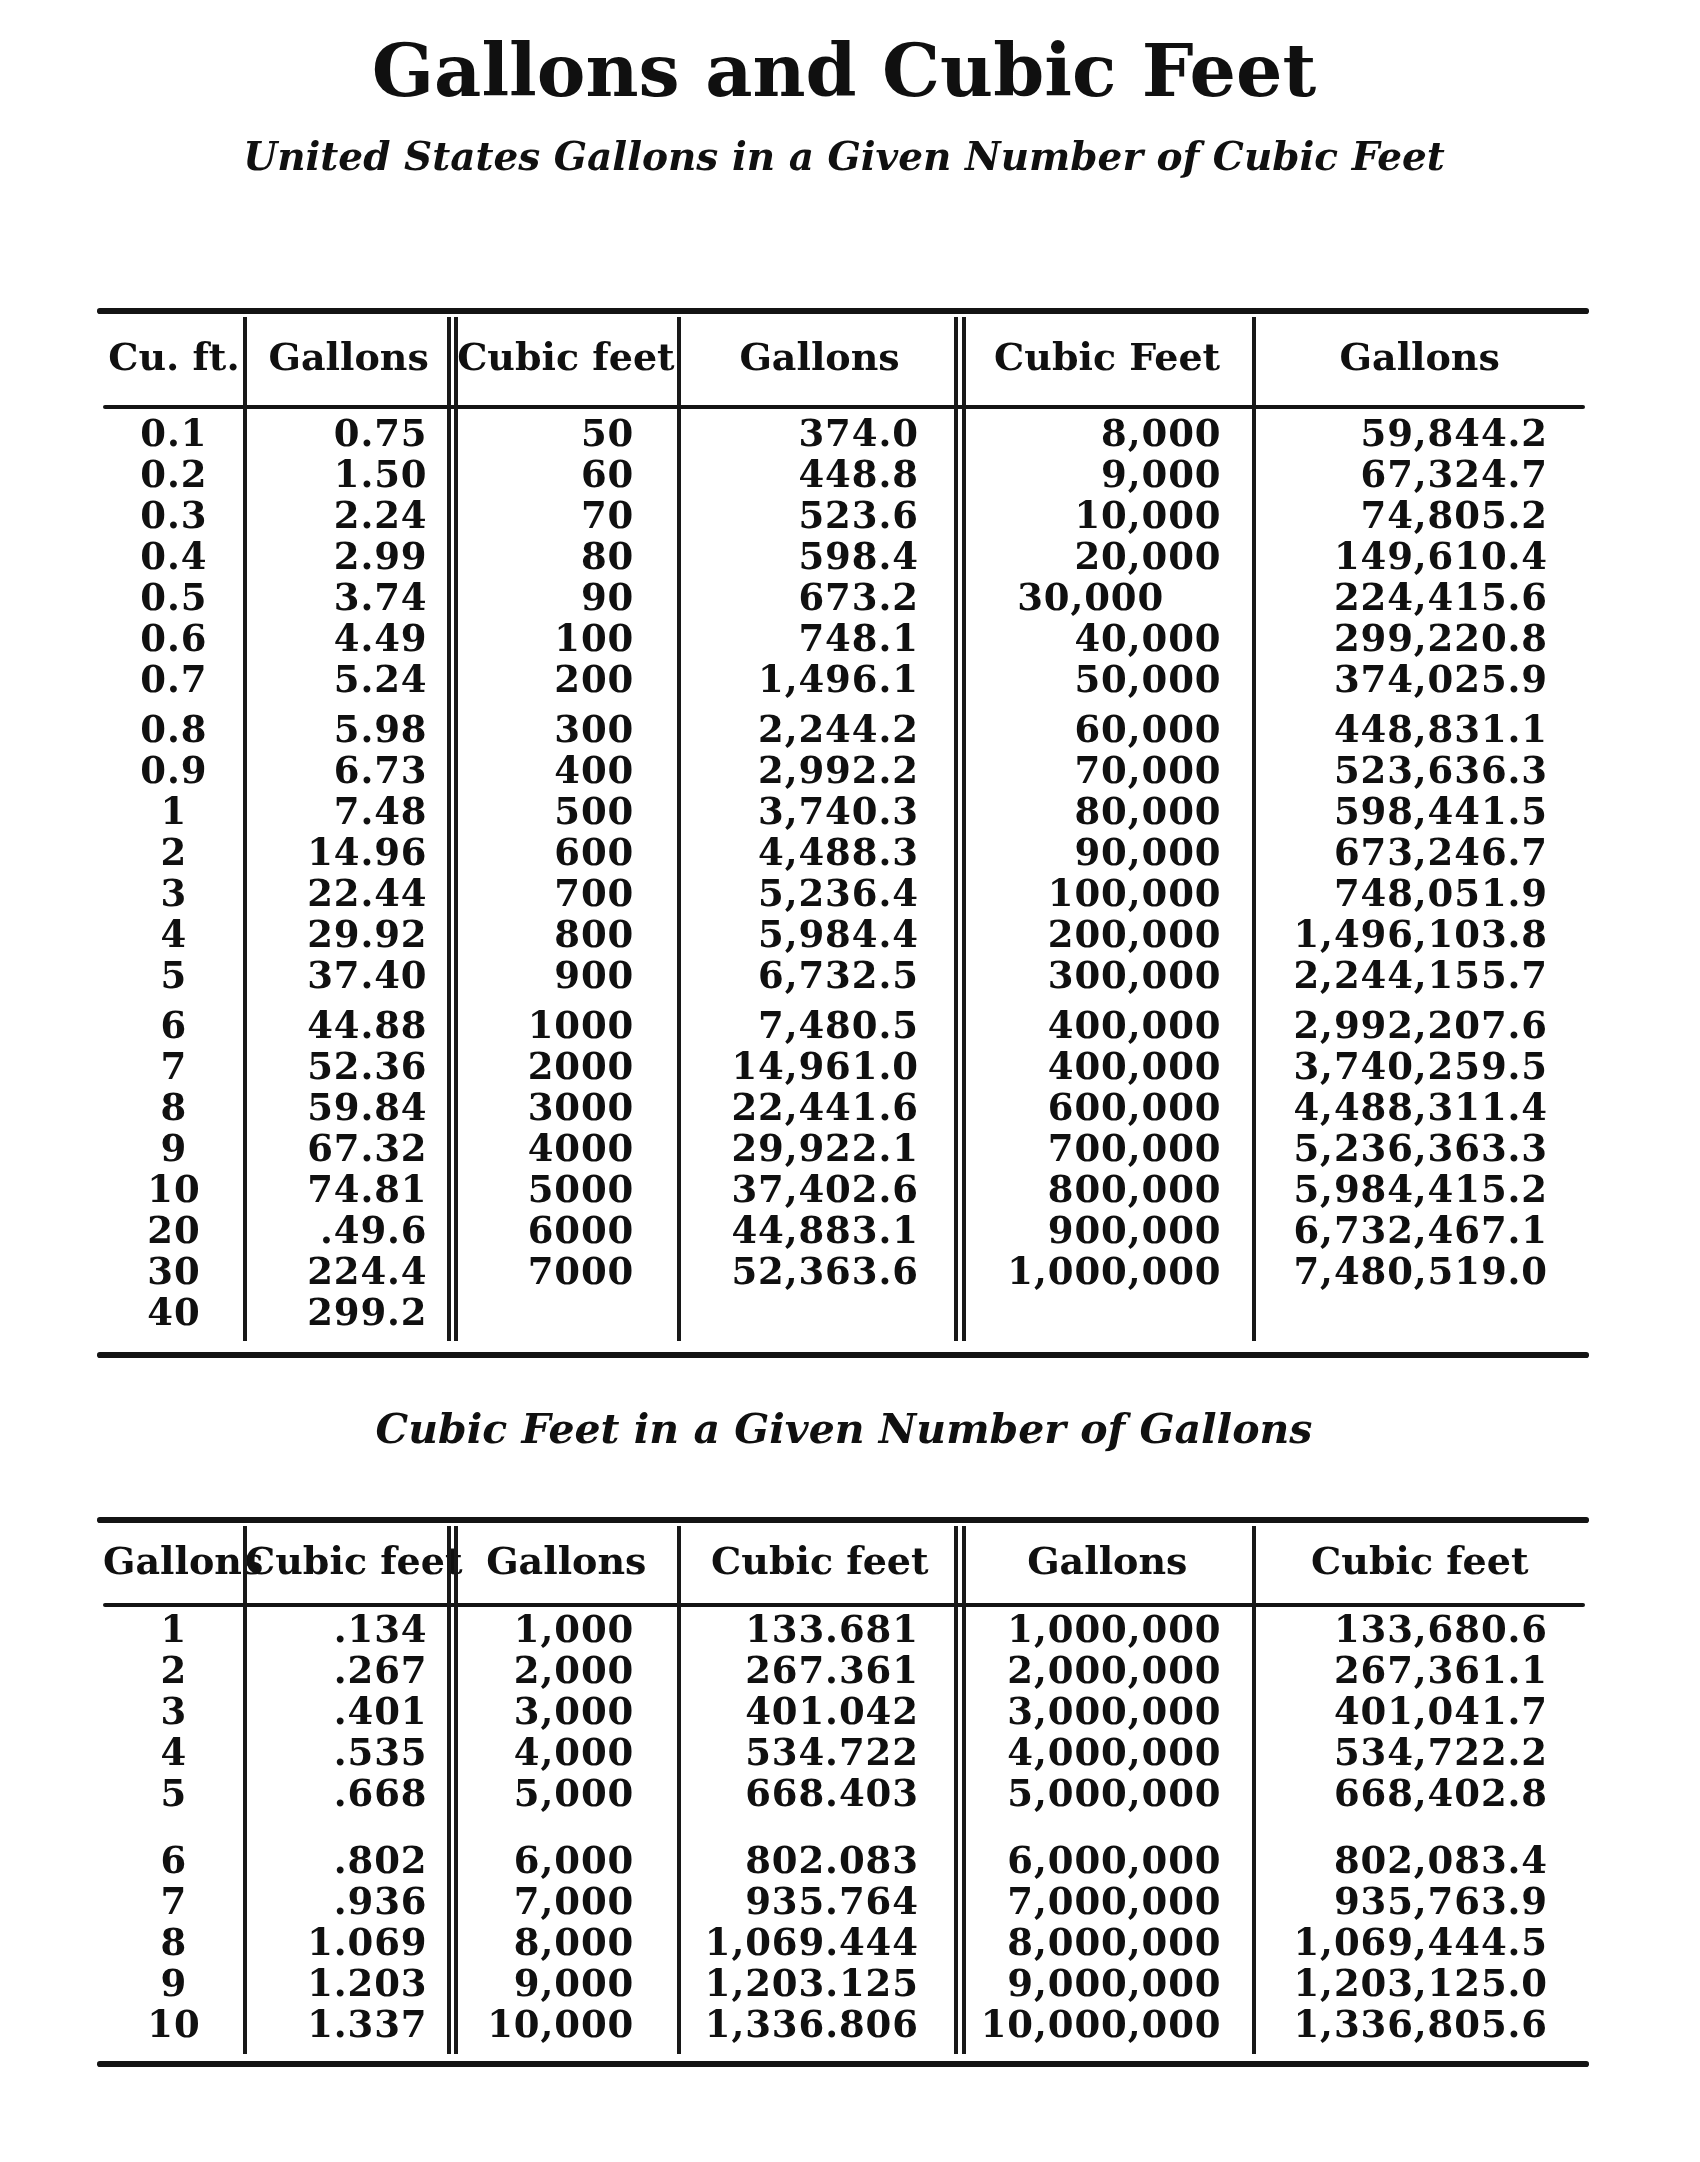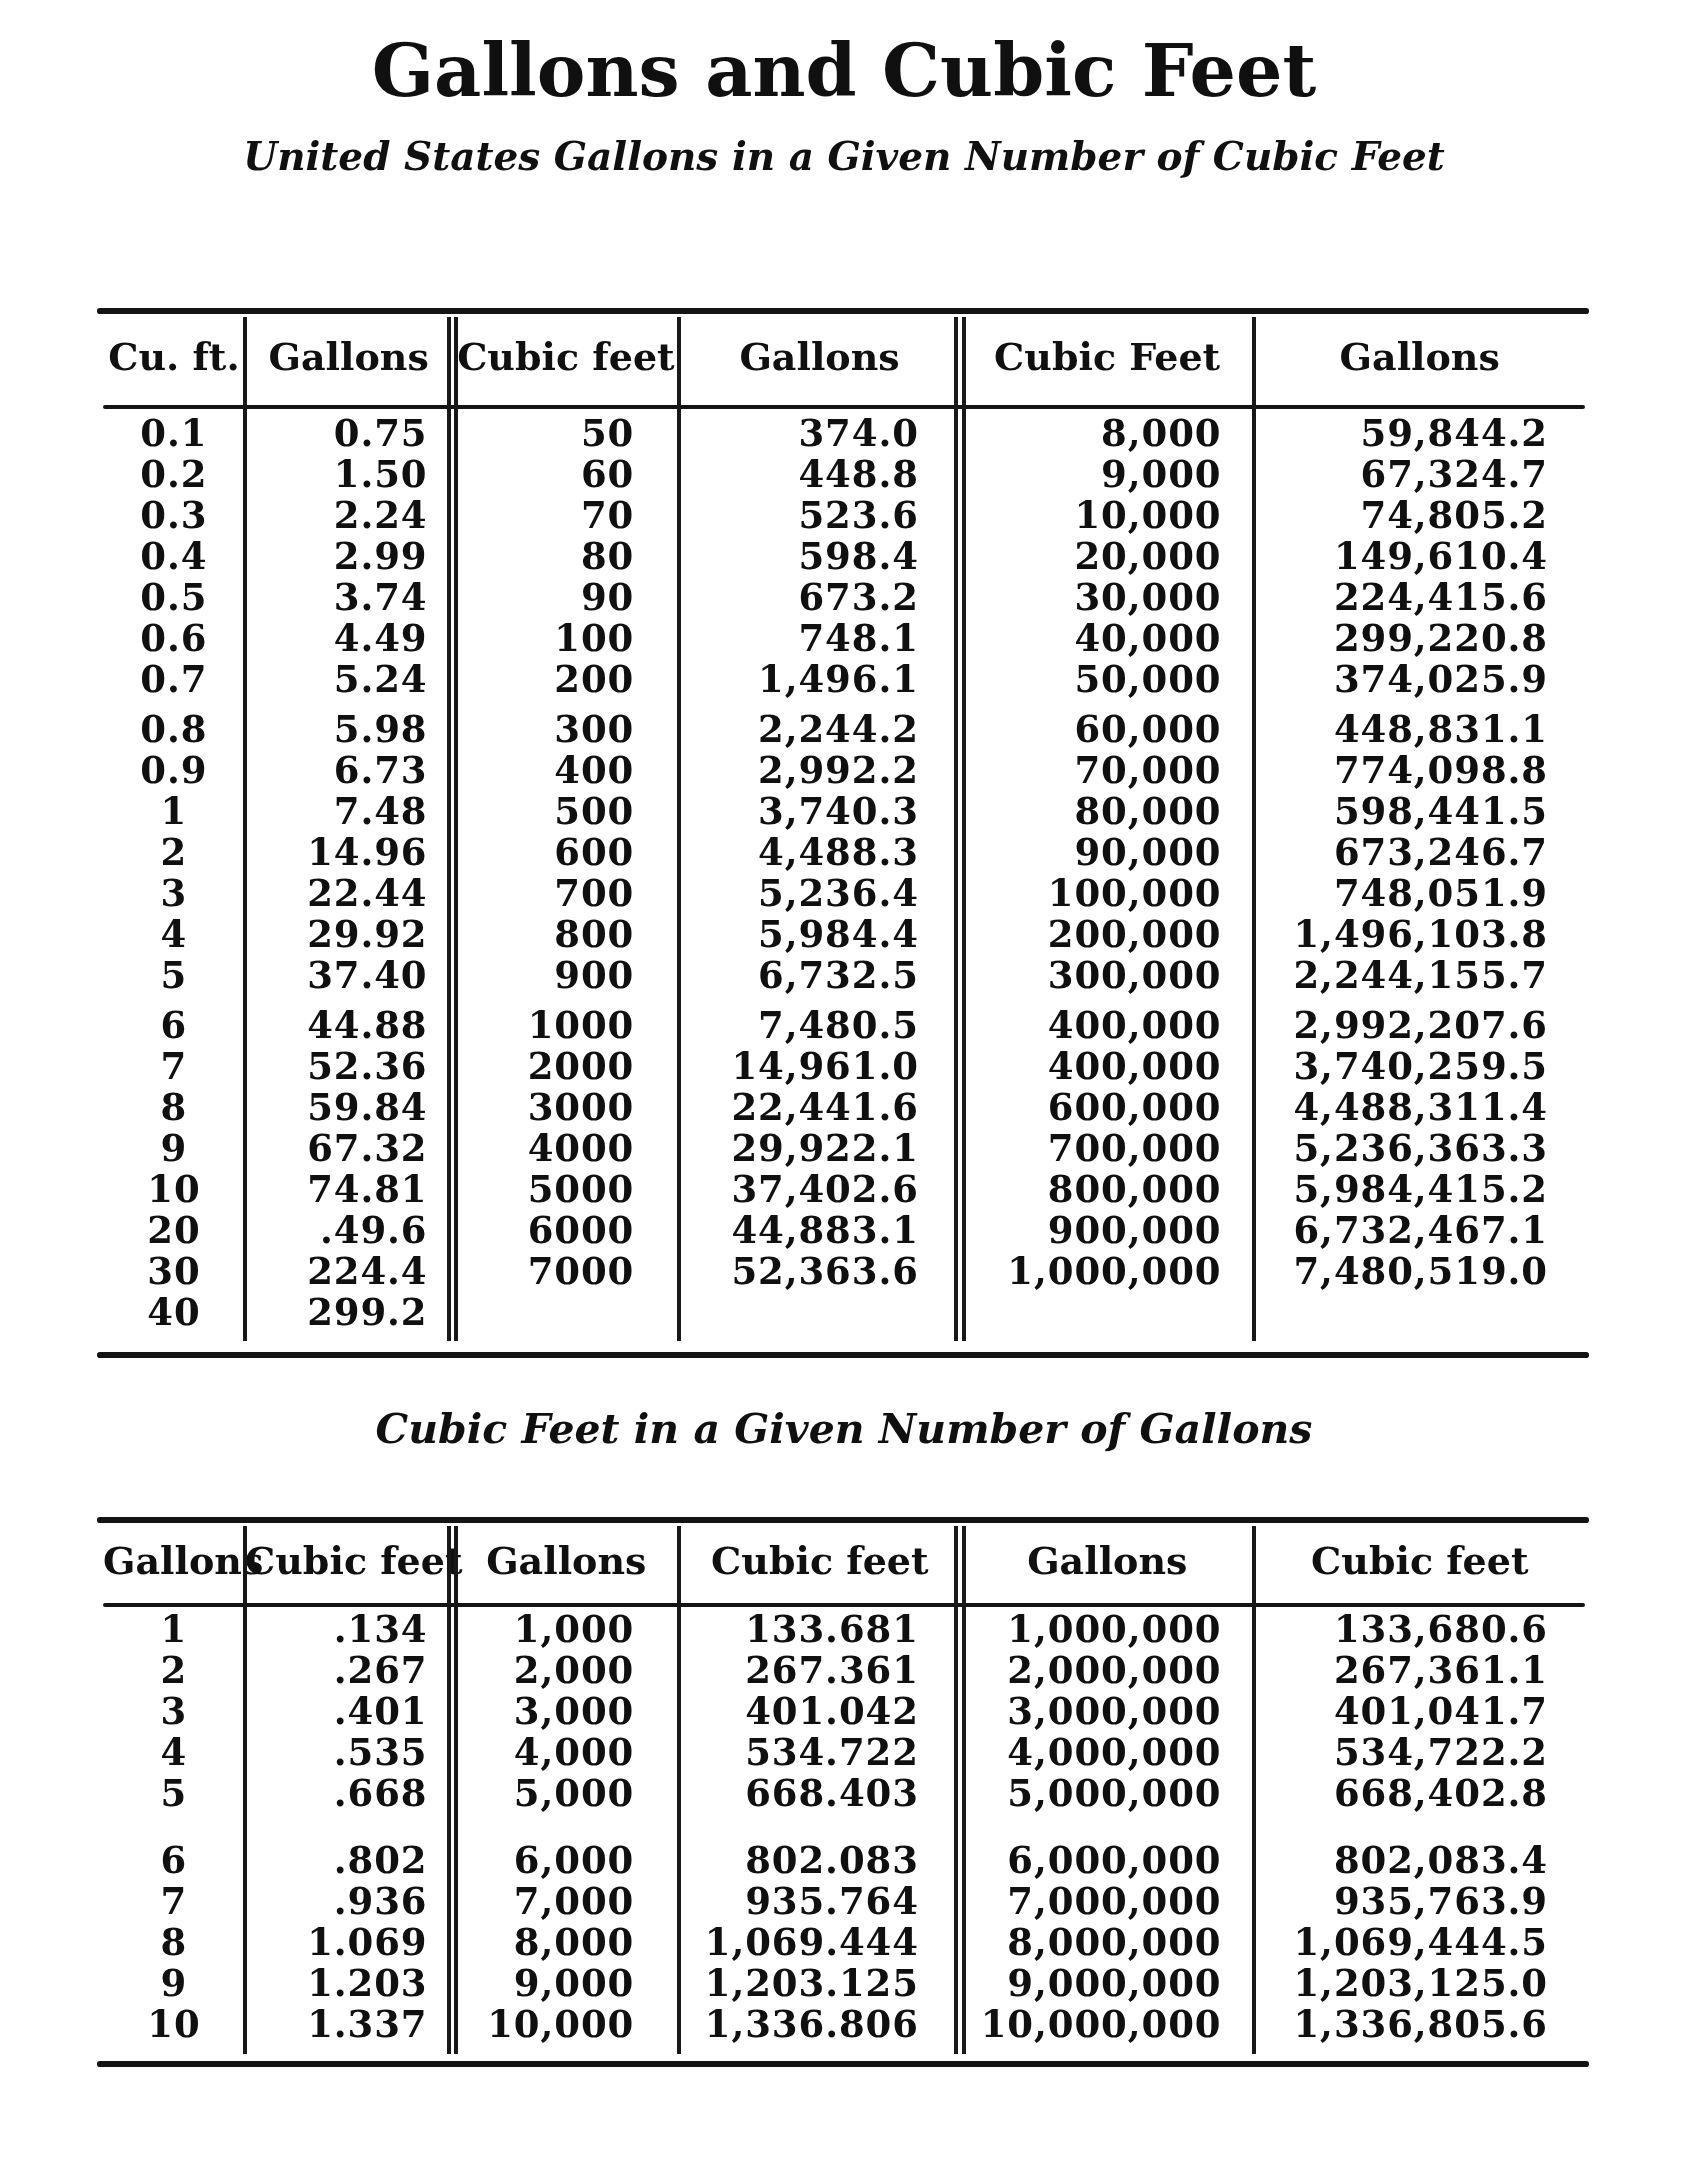--- a/index.html
+++ b/index.html
@@ -99,21 +99,21 @@
             <div class="tcell tc-right" style="width: 227px; line-height: 41px; padding-right: 45px;">80</div>
             <div class="tcell tc-right" style="width: 281px; line-height: 41px; padding-right: 41px;">598.4</div>
             <div class="tcell tc-right" style="width: 295px; line-height: 41px; padding-right: 33px;">20,000</div>
             <div class="tcell tc-right" style="width: 331px; line-height: 41px; padding-right: 37px;">149,610.4</div>
           </div>
           <div class="trow" style="height: 41px;">
             <div class="tcell tc-center" style="width: 142px; line-height: 41px;">0.5</div>
             <div class="tcell tc-right" style="width: 208px; line-height: 41px; padding-right: 25px;">3.74</div>
             <div class="tcell tc-right" style="width: 227px; line-height: 41px; padding-right: 45px;">90</div>
             <div class="tcell tc-right" style="width: 281px; line-height: 41px; padding-right: 41px;">673.2</div>
-            <div class="tcell tc-right" style="width: 295px; line-height: 41px; padding-right: 33px;">30,000</div>
+            <div class="tcell tc-right" style="width: 295px; line-height: 41px; padding-right: 33px; text-align: center;">30,000</div>
             <div class="tcell tc-right" style="width: 331px; line-height: 41px; padding-right: 37px;">224,415.6</div>
           </div>
           <div class="trow" style="height: 41px;">
             <div class="tcell tc-center" style="width: 142px; line-height: 41px;">0.6</div>
             <div class="tcell tc-right" style="width: 208px; line-height: 41px; padding-right: 25px;">4.49</div>
             <div class="tcell tc-right" style="width: 227px; line-height: 41px; padding-right: 45px;">100</div>
             <div class="tcell tc-right" style="width: 281px; line-height: 41px; padding-right: 41px;">748.1</div>
             <div class="tcell tc-right" style="width: 295px; line-height: 41px; padding-right: 33px;">40,000</div>
             <div class="tcell tc-right" style="width: 331px; line-height: 41px; padding-right: 37px;">299,220.8</div>
           </div>
@@ -134,21 +134,21 @@
             <div class="tcell tc-right" style="width: 281px; line-height: 41px; padding-right: 41px;">2,244.2</div>
             <div class="tcell tc-right" style="width: 295px; line-height: 41px; padding-right: 33px;">60,000</div>
             <div class="tcell tc-right" style="width: 331px; line-height: 41px; padding-right: 37px;">448,831.1</div>
           </div>
           <div class="trow" style="height: 41px;">
             <div class="tcell tc-center" style="width: 142px; line-height: 41px;">0.9</div>
             <div class="tcell tc-right" style="width: 208px; line-height: 41px; padding-right: 25px;">6.73</div>
             <div class="tcell tc-right" style="width: 227px; line-height: 41px; padding-right: 45px;">400</div>
             <div class="tcell tc-right" style="width: 281px; line-height: 41px; padding-right: 41px;">2,992.2</div>
             <div class="tcell tc-right" style="width: 295px; line-height: 41px; padding-right: 33px;">70,000</div>
-            <div class="tcell tc-right" style="width: 331px; line-height: 41px; padding-right: 37px;">774,098.8</div>
+            <div class="tcell tc-right" style="width: 331px; line-height: 41px; padding-right: 37px;">523,636.3</div>
           </div>
           <div class="trow" style="height: 41px;">
             <div class="tcell tc-center" style="width: 142px; line-height: 41px;">1</div>
             <div class="tcell tc-right" style="width: 208px; line-height: 41px; padding-right: 25px;">7.48</div>
             <div class="tcell tc-right" style="width: 227px; line-height: 41px; padding-right: 45px;">500</div>
             <div class="tcell tc-right" style="width: 281px; line-height: 41px; padding-right: 41px;">3,740.3</div>
             <div class="tcell tc-right" style="width: 295px; line-height: 41px; padding-right: 33px;">80,000</div>
             <div class="tcell tc-right" style="width: 331px; line-height: 41px; padding-right: 37px;">598,441.5</div>
           </div>
           <div class="trow" style="height: 41px;">

